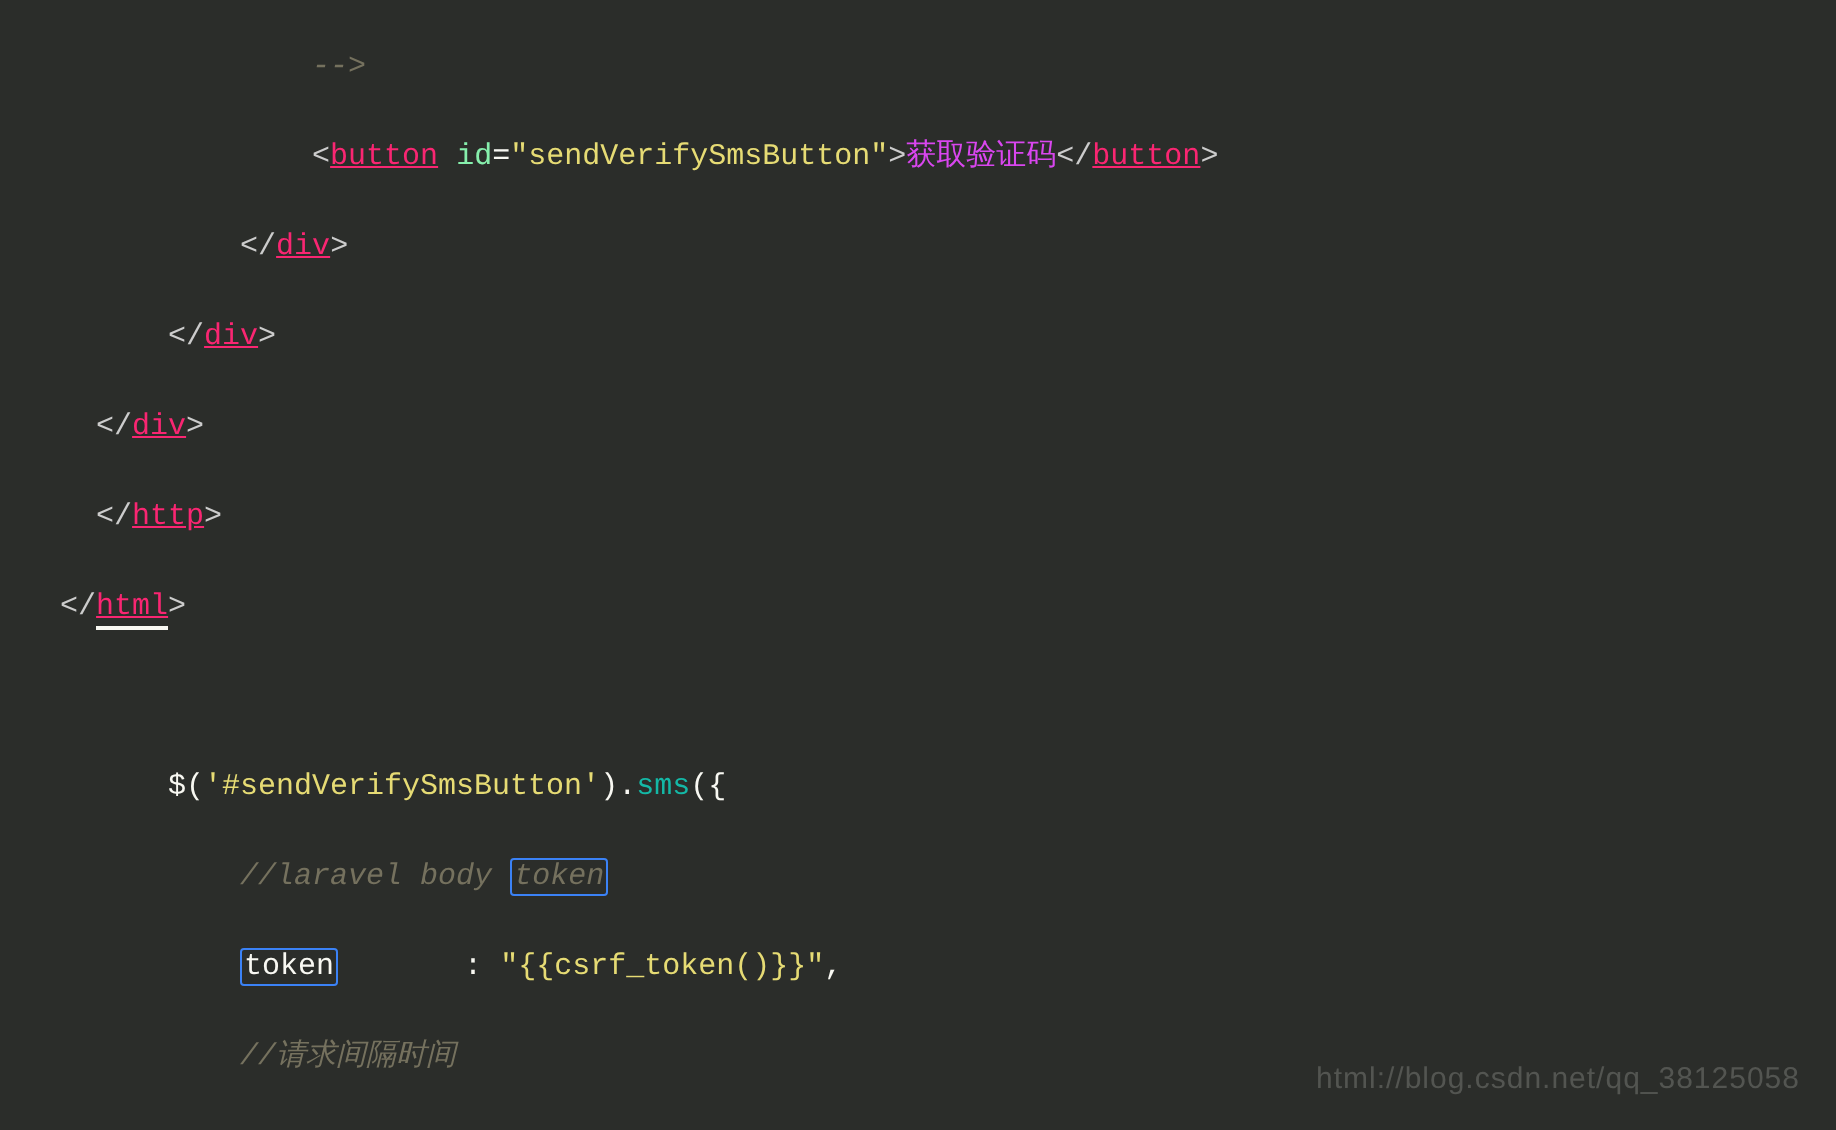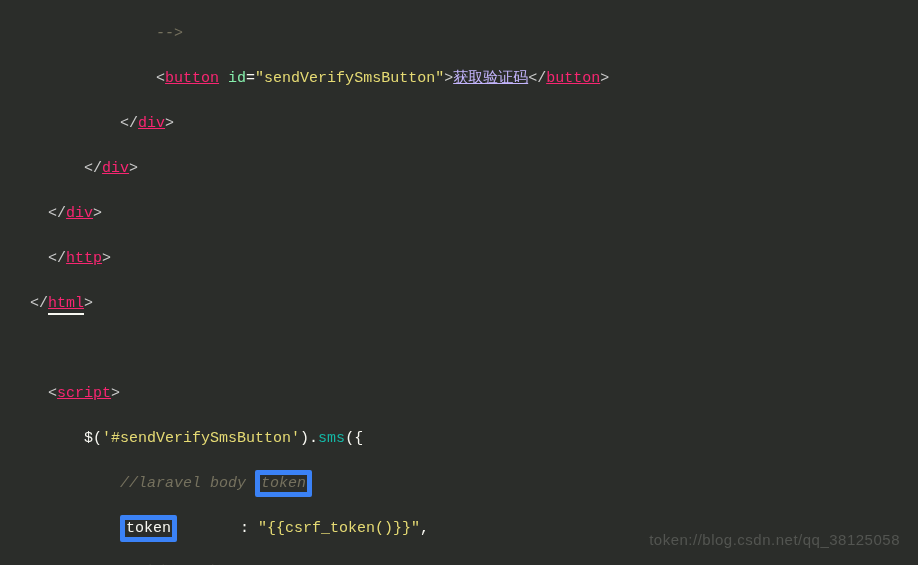--- a/index.html
+++ b/index.html
@@ -21,27 +21,27 @@
   }
   .line {
     display: block;
     min-height: 22.5px;
   }
   .tag-bracket { color: #cccccc; }
   .tag-name { color: #f92672; text-decoration: underline; }
   .attr-name { color: #86efac; }
   .attr-eq { color: #f8f8f2; }
   .string { color: #e6db74; }
-  .text-content { color: #c4b5fd; text-decoration: underline; }
+  .text-content { color: #d946ef; }
   .white { color: #f8f8f2; }
   .comment { color: #75715e; font-style: italic; }
   .func { color: #14b8a6; }
   .dot { color: #f8f8f2; }
   .boxed {
-    border: 5px solid #3b82f6;
+    border: 1px solid #3b82f6;
     border-radius: 2px;
     padding: 0 1px;
   }
   .cursor-highlight {
     border-bottom: 2px solid #f8f8f2;
     padding-bottom: 1px;
     text-align: right;
   }
   .watermark {
     position: absolute;
@@ -59,32 +59,31 @@
 
 <div class="editor">
 <span class="line">                <span class="comment">--&gt;</span></span>
 <span class="line">                <span class="tag-bracket">&lt;</span><span class="tag-name">button</span> <span class="attr-name">id</span><span class="attr-eq">=</span><span class="string">"sendVerifySmsButton"</span><span class="tag-bracket">&gt;</span><span class="text-content">获取验证码</span><span class="tag-bracket">&lt;/</span><span class="tag-name">button</span><span class="tag-bracket">&gt;</span></span>
 <span class="line">            <span class="tag-bracket">&lt;/</span><span class="tag-name">div</span><span class="tag-bracket">&gt;</span></span>
 <span class="line">        <span class="tag-bracket">&lt;/</span><span class="tag-name">div</span><span class="tag-bracket">&gt;</span></span>
 <span class="line">    <span class="tag-bracket">&lt;/</span><span class="tag-name">div</span><span class="tag-bracket">&gt;</span></span>
 <span class="line">    <span class="tag-bracket">&lt;/</span><span class="tag-name">http</span><span class="tag-bracket">&gt;</span></span>
 <span class="line">  <span class="tag-bracket">&lt;/</span><span class="tag-name cursor-highlight">html</span><span class="tag-bracket">&gt;</span></span>
 <span class="line"> </span>
-<span class="line">    <span class="tag-bracket">&lt;</span><span class="tag-name">script</span><span class="tag-bracket">&gt;</span></span>
 <span class="line">        <span class="white">$(</span><span class="string">'#sendVerifySmsButton'</span><span class="white">)</span><span class="dot">.</span><span class="func">sms</span><span class="white">({</span></span>
 <span class="line">            <span class="comment"><span>//laravel body </span><span class="boxed">token</span></span></span>
 <span class="line">            <span class="white"><span class="boxed">token</span>       : </span><span class="string">"{{csrf_token()}}"</span><span class="white">,</span></span>
 <span class="line">            <span class="comment">//请求间隔时间</span></span>
 
 
 
 
 
 
 
 
 
 
 
 
 </div>
 
-<div class="watermark">token://blog.csdn.net/qq_38125058</div>
+<div class="watermark">html://blog.csdn.net/qq_38125058</div>
 
 </body></html>

